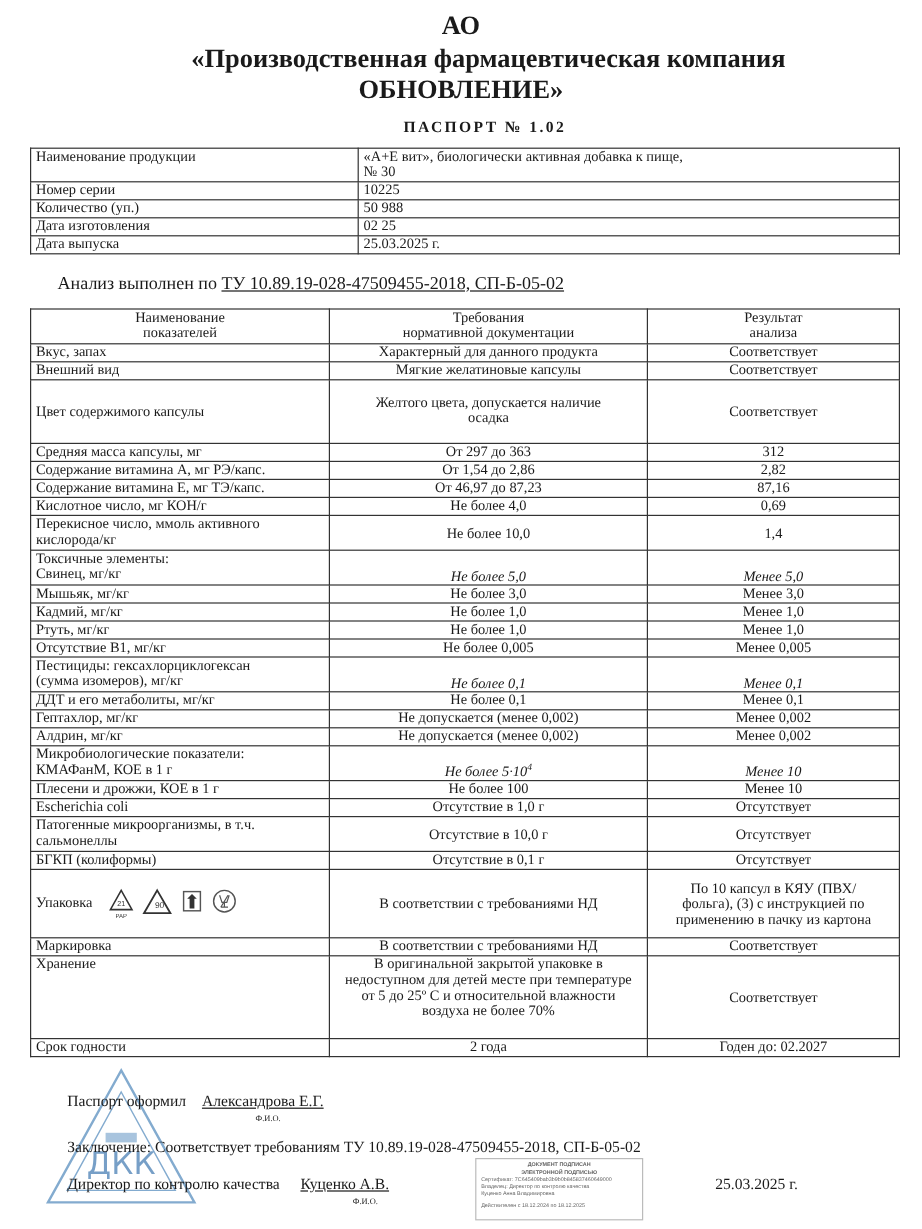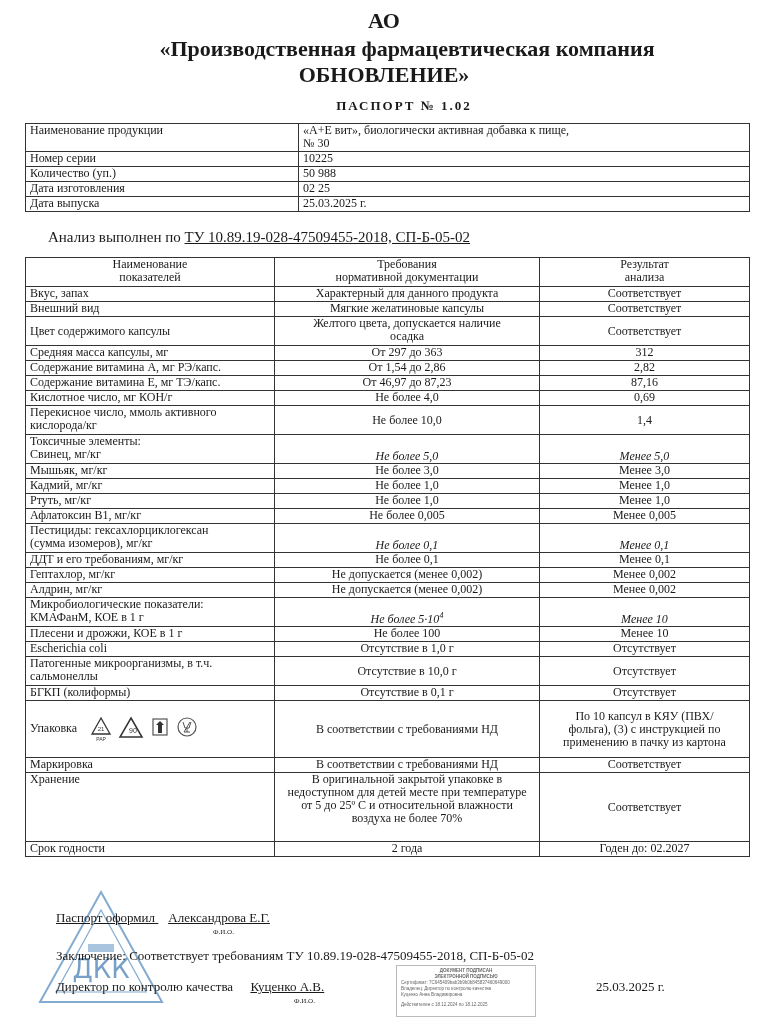--- a/index.html
+++ b/index.html
@@ -111,21 +111,21 @@
     <td class="m">Характерный для данного продукта</td>
     <td class="r">Соответствует</td>
   </tr>
   <tr>
     <td class="l">Внешний вид</td>
     <td class="m">Мягкие желатиновые капсулы</td>
     <td class="r">Соответствует</td>
   </tr>
   <tr class="t2">
     <td class="l vm">Цвет содержимого капсулы</td>
-    <td class="m" style="padding:0 20px;">Желтого цвета, допускается наличие осадка</td>
+    <td class="m" style="padding:12px 20px;">Желтого цвета, допускается наличие осадка</td>
     <td class="r vm">Соответствует</td>
   </tr>
   <tr>
     <td class="l">Средняя масса капсулы, мг</td>
     <td class="m">От 297 до 363</td>
     <td class="r">312</td>
   </tr>
   <tr>
     <td class="l">Содержание витамина А, мг РЭ/капс.</td>
     <td class="m">От 1,54 до 2,86</td>
@@ -160,31 +160,31 @@
     <td class="l">Кадмий, мг/кг</td>
     <td class="m">Не более 1,0</td>
     <td class="r">Менее 1,0</td>
   </tr>
   <tr>
     <td class="l">Ртуть, мг/кг</td>
     <td class="m">Не более 1,0</td>
     <td class="r">Менее 1,0</td>
   </tr>
   <tr>
-    <td class="l">Афлатоксин В1, мг/кг</td>
+    <td class="l">Отсутствие В1, мг/кг</td>
     <td class="m">Не более 0,005</td>
     <td class="r">Менее 0,005</td>
   </tr>
   <tr class="t2">
     <td class="l"><span>Пестициды: гексахлорциклогексан</span><br><span>(сумма изомеров), мг/кг</span></td>
     <td class="m vb">Не более 0,1</td>
     <td class="r vb">Менее 0,1</td>
   </tr>
   <tr>
-    <td class="l">ДДТ и его требованиям, мг/кг</td>
+    <td class="l">ДДТ и его метаболиты, мг/кг</td>
     <td class="m">Не более 0,1</td>
     <td class="r">Менее 0,1</td>
   </tr>
   <tr>
     <td class="l">Гептахлор, мг/кг</td>
     <td class="m">Не допускается (менее 0,002)</td>
     <td class="r">Менее 0,002</td>
   </tr>
   <tr>
     <td class="l">Алдрин, мг/кг</td>
@@ -260,21 +260,21 @@
 </tbody>
   </table>
 
 <svg class="stamp" viewBox="0 0 130 120">
   <polygon points="65,4 126,114 4,114" fill="none" stroke="#5a8fbf" stroke-width="2"></polygon>
   <polygon points="65,22 110,104 20,104" fill="none" stroke="#5a8fbf" stroke-width="1.2"></polygon>
   <rect x="52" y="56" width="26" height="8" fill="#5a8fbf" opacity="0.7"></rect>
   <text x="65" y="90" font-size="26" text-anchor="middle" fill="#4a80b5" font-family="DejaVu Sans, sans-serif">ДКК</text>
 </svg>
 
-<div class="foot" style="left:56px; top:910px;text-decoration:underline;">
+<div class="foot" style="left:56px; top:910px;">
   <span>Паспорт оформил</span>
   <span style="margin-left:10px;" class="u2">Александрова Е.Г.</span>
 </div>
 <div class="sig-note" style="left:213px; top:928px;">Ф.И.О.</div>
 
 <div class="foot" style="left:56px; top:948px;">Заключение: Соответствует требованиям ТУ 10.89.19-028-47509455-2018, СП-Б-05-02</div>
 
 <div class="foot" style="left:56px; top:979px;">
   <span>Директор по контролю качества</span>
   <span style="margin-left:14px;" class="u2">Куценко А.В.</span>

